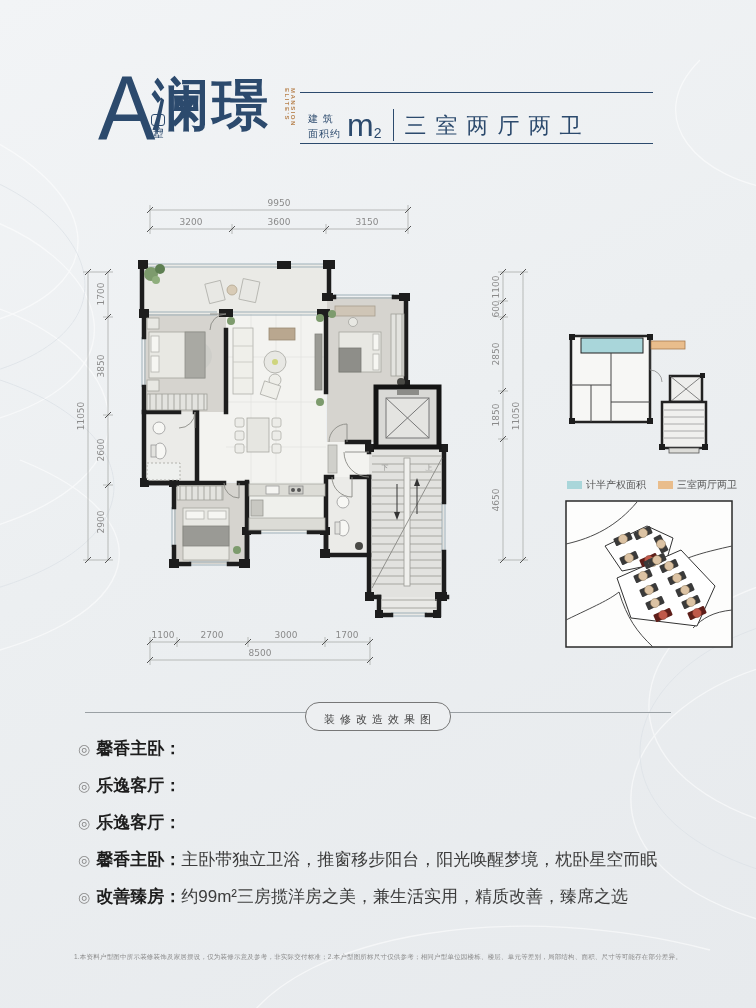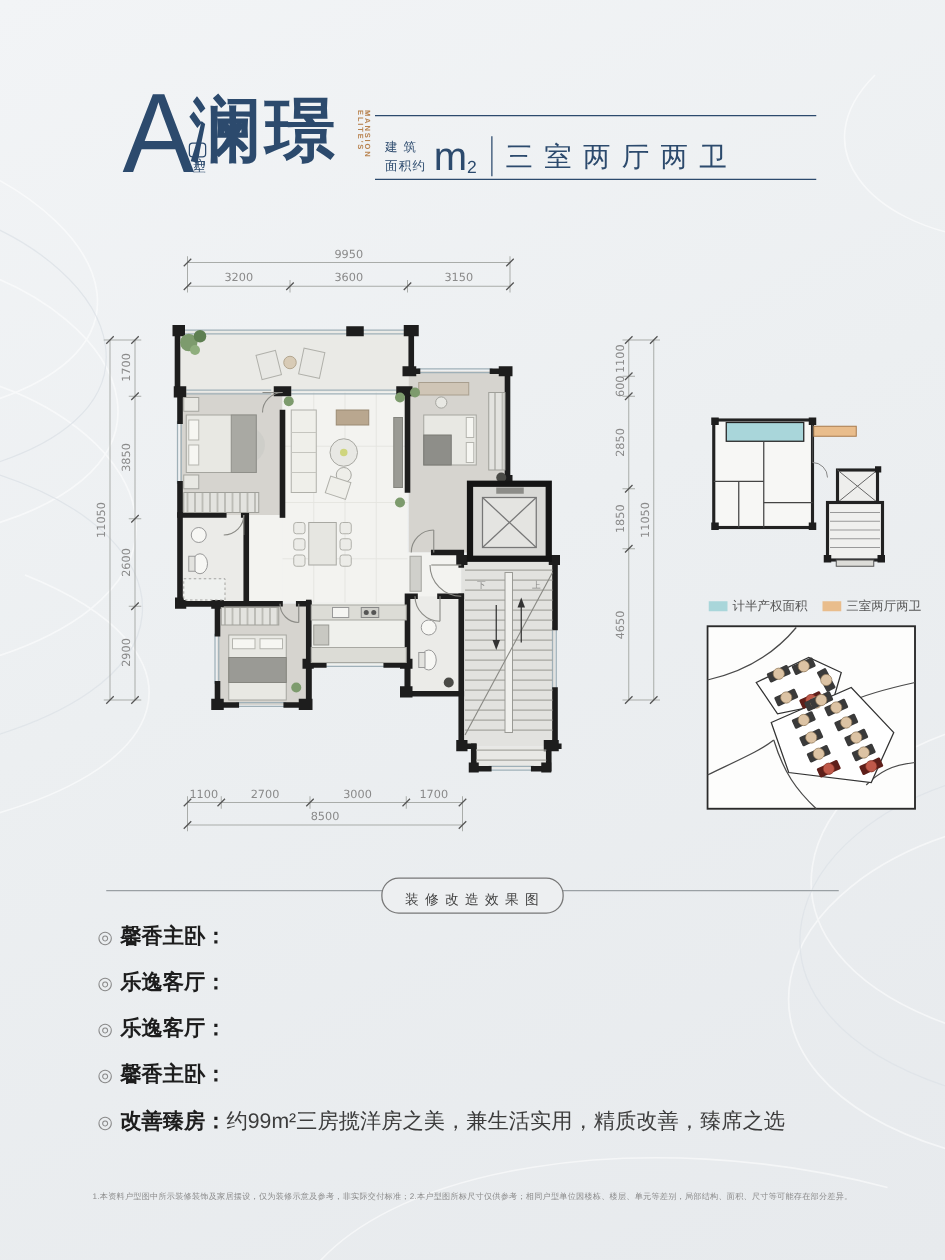--- a/index.html
+++ b/index.html
@@ -489,20 +489,21 @@
     </div>
     <div class="feat">
       <span class="bullet">◎</span>
       <span class="title">乐逸客厅</span>
         <span class="title">：</span>
     </div>
     <div class="feat">
       <span class="bullet">◎</span>
       <span class="title">馨香主卧</span>
         <span class="title">：</span>
+      <span class="desc">主卧带独立卫浴，推窗移步阳台，阳光唤醒梦境，枕卧星空而眠</span>
     </div>
     <div class="feat">
       <span class="bullet">◎</span>
       <span class="title">改善臻房</span>
         <span class="title">：</span>
       <span class="desc">约99m²三房揽洋房之美，兼生活实用，精质改善，臻席之选</span>
     </div>
   </div>
 
   <div class="layer footnote">1.本资料户型图中所示装修装饰及家居摆设，仅为装修示意及参考，非实际交付标准；2.本户型图所标尺寸仅供参考；相同户型单位因楼栋、楼层、单元等差别，局部结构、面积、尺寸等可能存在部分差异。</div>

